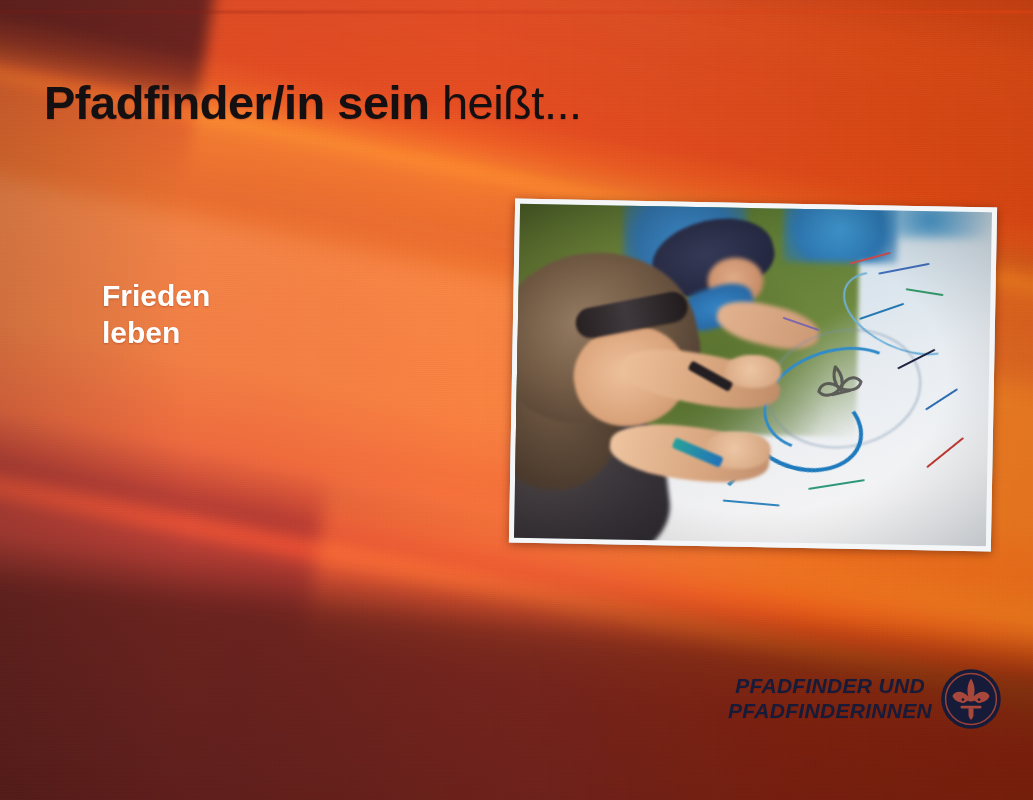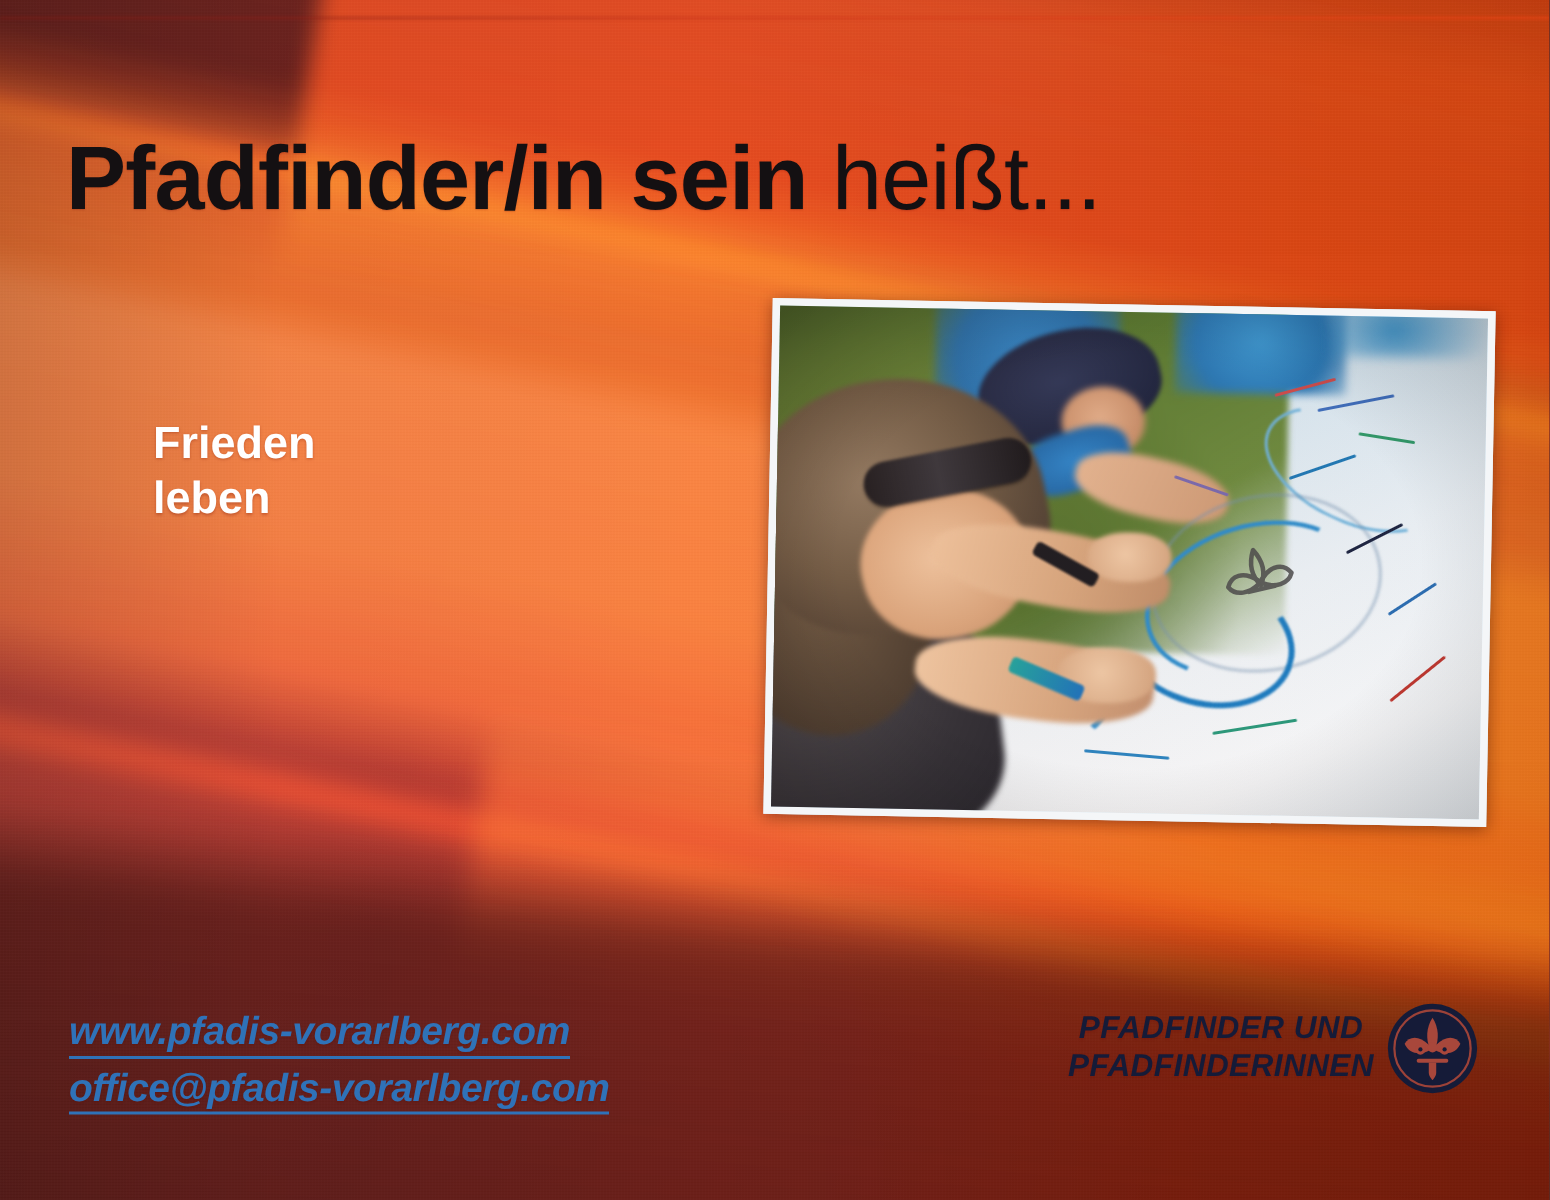--- a/index.html
+++ b/index.html
@@ -92,21 +92,21 @@
   #grain{
     position:absolute;inset:0;opacity:.16;pointer-events:none;
     background-image:
       repeating-linear-gradient(0deg,rgba(255,255,255,.06) 0 1px,rgba(0,0,0,.06) 1px 2px),
       repeating-linear-gradient(90deg,rgba(255,255,255,.05) 0 1px,rgba(0,0,0,.05) 1px 2px);
   }
 
   
   #title{
     position:absolute;left:44px;top:47px;
-    font-size:60px;line-height:1.05;
+    font-size:47px;line-height:1.05;
     color:#141012;letter-spacing:-0.5px;white-space:nowrap;
     text-shadow:0 1px 1px rgba(120,20,10,.25);
   }
   #title .b{font-weight:bold;}
   #title .r{font-weight:normal;}
 
   #slogan{
     position:absolute;left:50px;top:258px;width:400px;
     color:#ffffff;font-weight:bold;font-size:30px;line-height:1.0;
     text-shadow:0 1px 2px rgba(130,25,10,.35);
@@ -127,21 +127,21 @@
     text-shadow:0 1px 1px rgba(100,20,10,.3);
   }
 
   
   #logo{position:absolute;left:712px;top:668px;display:flex;align-items:center;gap:8px;}
   #logo-text{
     color:#151b38;font-weight:bold;font-style:italic;font-size:21px;
     line-height:1.17;text-align:center;letter-spacing:.3px;
     text-shadow:0 1px 1px rgba(110,20,10,.25);
   }
-  #logo-text span{display:block;white-space:nowrap;}
+  #logo-text span{display:block;white-space:nowrap;margin-left:16px;}
   #logo-emblem{width:62px;height:62px;flex:0 0 62px;}
 
   
   #photo{
     position:absolute;left:512px;top:203px;width:472px;height:334px;
     transform:rotate(1.05deg);
     border:5px solid #f4f6f8;
     box-shadow:0 2px 10px rgba(60,10,5,.45);
     overflow:hidden;background:#cfe3ef;
   }
@@ -283,24 +283,20 @@
       <div class="ph" id="ph-mk1"></div>
       <div class="ph" id="ph-arm2"></div>
       <div class="ph" id="ph-hand2"></div>
       <div class="ph" id="ph-mk2"></div>
 
       <div class="ph" id="ph-tint"></div>
       <div class="ph" id="ph-vignette"></div>
     </div>
   </div>
 
-  <div id="contact">
-    <a class="link" href="#">www.pfadis-vorarlberg.com</a>
-    <a class="link" href="#">office@pfadis-vorarlberg.com</a>
-  </div>
 
   <div id="logo">
     <div id="logo-text">
       <span>PFADFINDER UND</span>
       <span>PFADFINDERINNEN</span>
     </div>
     <svg id="logo-emblem" viewBox="0 0 100 100">
       <circle cx="50" cy="50" r="48" fill="#151b38"></circle>
       <circle cx="50" cy="50" r="41" fill="none" stroke="#9c4238" stroke-width="2.4"></circle>
       <g fill="#a8473b">

